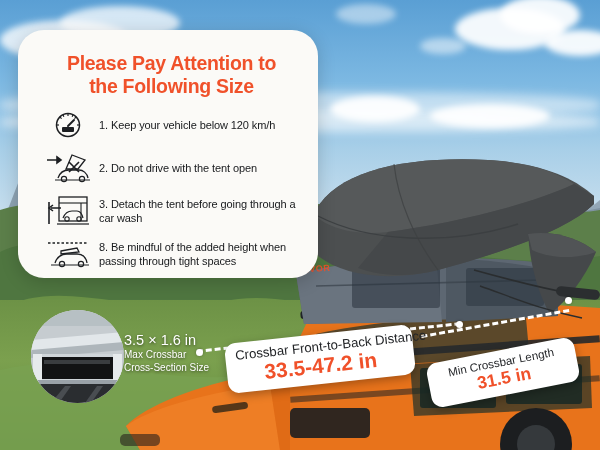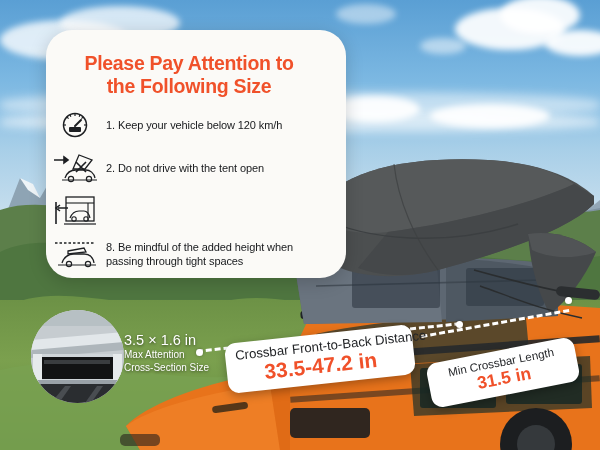--- a/index.html
+++ b/index.html
@@ -48,22 +48,21 @@
   .tentshape { position: absolute; }
 
   
   #tips-card {
     position: absolute;
     left: 18px; top: 30px;
     width: 300px; height: 248px;
     background: #fbfaf7;
     border-radius: 26px;
     box-shadow: 0 4px 18px rgba(0,0,0,0.18);
-    padding: 20px 18px 10px 4px;
-    margin-left: 28px;
+    padding: 20px 18px 10px 25px;
   }
   #tips-title {
     color: #f0512a;
     font-size: 19.5px;
     font-weight: bold;
     line-height: 23px;
     text-align: center;
     letter-spacing: -0.3px;
     margin: 2px 6px 10px 6px;
   }
@@ -352,20 +351,21 @@
           <line x1="14" y1="9" x2="42" y2="9" stroke="#1d1f22" stroke-width="1.1"></line>
           <line x1="36" y1="9" x2="36" y2="27" stroke="#1d1f22" stroke-width="1.1"></line>
           <path d="M18,24 C20,19 23,17 27,17 L32,17 C35,17 37,20 38,24" stroke="#1d1f22" stroke-width="1.2" fill="none"></path>
           <circle cx="22" cy="25" r="2.2" fill="none" stroke="#1d1f22" stroke-width="1.1"></circle>
           <circle cx="34" cy="25" r="2.2" fill="none" stroke="#1d1f22" stroke-width="1.1"></circle>
           <line x1="4" y1="8" x2="4" y2="30" stroke="#1d1f22" stroke-width="1.6"></line>
           <path d="M16,14 L6,14 M8,11 L4,14 L8,17" stroke="#1d1f22" stroke-width="1.5" fill="none"></path>
           <line x1="12" y1="30" x2="44" y2="30" stroke="#1d1f22" stroke-width="1.2"></line>
         </svg>
       </span>
+      <span class="tip-text">3. Detach the tent before going through a car wash</span>
     </div>
 
     <div class="tip-row">
       <span class="tip-icon">
         <svg width="46" height="32" viewBox="0 0 46 32">
           <line x1="3" y1="5" x2="43" y2="5" stroke="#1d1f22" stroke-width="1.6" stroke-dasharray="2.5 2"></line>
           <path d="M16,13 L32,10 L34,14 L16,16 Z" fill="none" stroke="#1d1f22" stroke-width="1.3"></path>
           <path d="M10,25 C12,19 16,16 22,16 L32,16 C37,16 41,19 42,25" stroke="#1d1f22" stroke-width="1.3" fill="none"></path>
           <line x1="6" y1="27" x2="44" y2="27" stroke="#1d1f22" stroke-width="1.2"></line>
           <circle cx="17" cy="26" r="2.6" fill="none" stroke="#1d1f22" stroke-width="1.2"></circle>
@@ -389,21 +389,21 @@
       <rect x="0" y="70" width="93" height="4" fill="#9aa2a8"></rect>
       <path d="M0,74 L93,74 L93,93 L0,93 Z" fill="#2a2d30"></path>
       <path d="M20,93 L34,76 L40,76 L28,93 Z" fill="#494d51"></path>
       <path d="M54,93 L66,76 L72,76 L60,93 Z" fill="#494d51"></path>
       <rect x="0" y="0" width="93" height="16" fill="#aeb7bd" opacity=".6"></rect>
     </svg>
   </div>
 
   <div id="cross-caption">
     <div id="cross-size">3.5 × 1.6 in</div>
-    <div class="cross-sub">Max Attention</div>
+    <div class="cross-sub">Max Crossbar</div>
     <div class="cross-sub">Cross-Section Size</div>
   </div>
 
   <div class="badge" id="badge-frontback">
     <div class="badge-label">Crossbar Front-to-Back Distance</div>
     <div class="badge-value">33.5-47.2 in</div>
   </div>
 
   <div class="badge" id="badge-minlength">
     <div class="badge-label">Min Crossbar Length</div>

